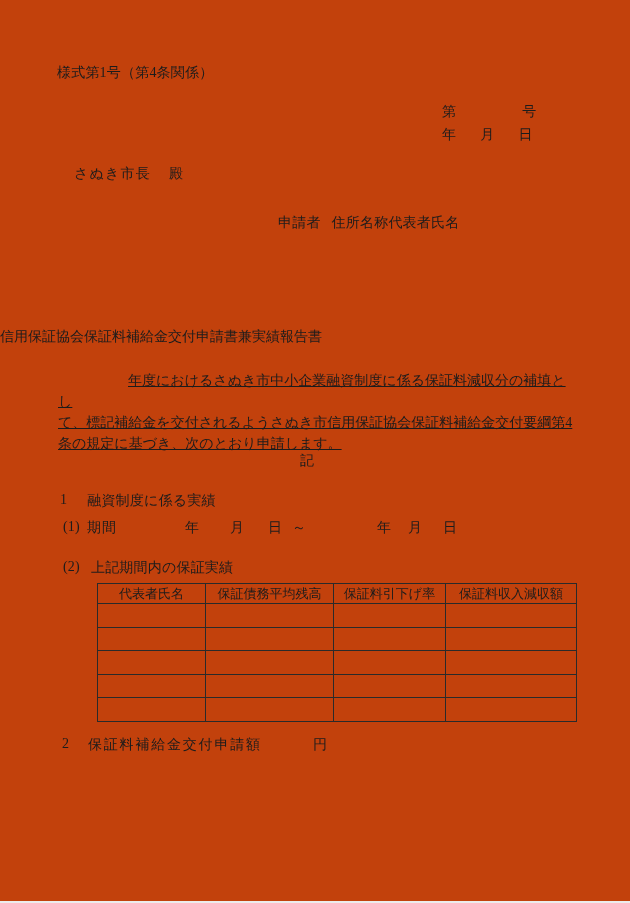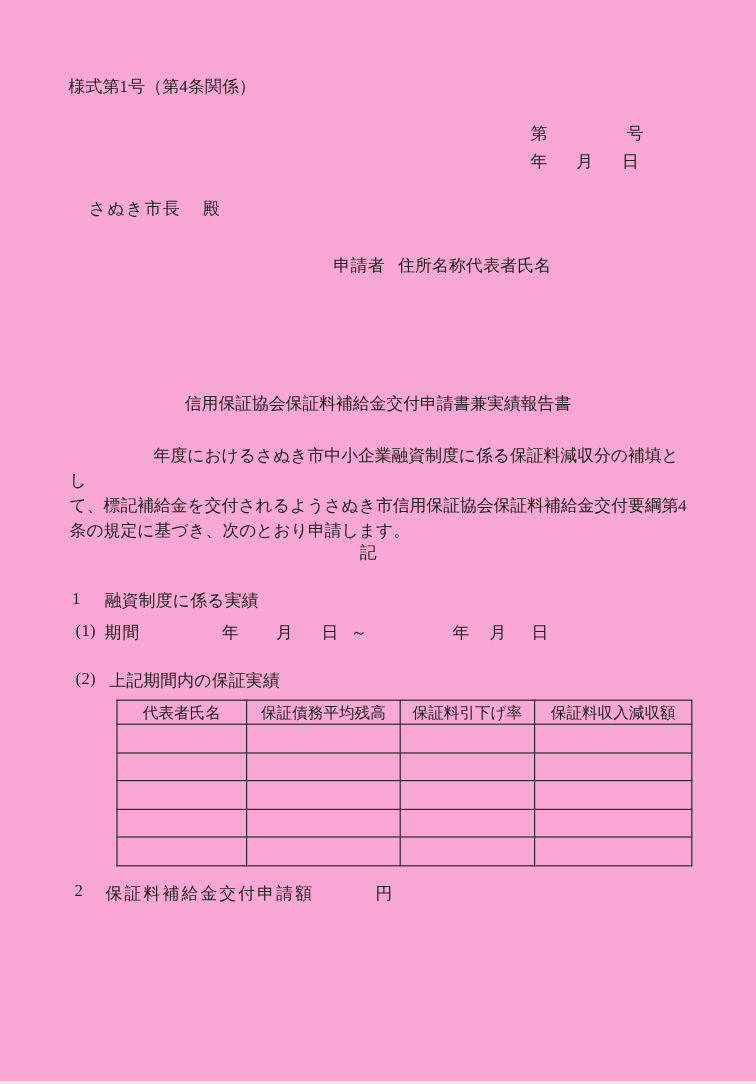--- a/index.html
+++ b/index.html
@@ -1,43 +1,43 @@
 <!DOCTYPE html>
 <html><head>
 <meta charset="utf-8">
 <style>
   html, body { margin: 0; padding: 0; background: #ffffff; }
   .page {
     position: relative;
     width: 630px;
     height: 903px;
-    background: #f9a8d4;
+    background: #c2410c;
     font-family: "Liberation Serif", "DejaVu Serif", serif;
     font-size: 14px;
     color: #1c1c1c;
     overflow: hidden;
     letter-spacing: 0.2px;
     box-sizing: border-box;
     border-bottom: 2px solid #ececec;
   }
   .abs { position: absolute; white-space: nowrap; }
 
   #form-label { left: 57px; top: 64px; }
 
   #doc-number { left: 442px; top: 103px; display: flex; gap: 66px; }
   #doc-date   { left: 442px; top: 126px; display: flex; gap: 24px; }
 
   #addressee { left: 74px; top: 165px; display: flex; gap: 18px; letter-spacing: 1.2px; }
 
   #applicant { left: 278px; top: 212px; display: flex; gap: 11px; line-height: 22.5px; justify-content: space-between; }
   #applicant .fields { display: flex; flex-direction: row; }
 
-  #doc-title { left: 0; top: 328px; width: 630px; text-align: center; letter-spacing: 0; }
+  #doc-title { left: 0; top: 328px; width: 630px; text-align: left; letter-spacing: 0; }
 
-  #body-par { left: 58px; top: 370px; width: 521px; line-height: 21px; letter-spacing: 0; white-space: normal; }
+  #body-par { left: 58px; top: 370px; width: 521px; line-height: 21px; letter-spacing: 0; white-space: normal; text-decoration: underline; }
   #body-par .indent { text-indent: 70px; }
 
   #record-marker { left: 0; top: 452px; width: 614px; text-align: center; }
 
   #sec1-heading { left: 60px; top: 492px; display: flex; gap: 20px; }
 
   #period-line { left: 0; top: 519px; width: 630px; height: 18px; }
   #period-line span { position: absolute; white-space: nowrap; }
   .p-no    { left: 63px; }
   .p-label { left: 87px; letter-spacing: 1px; font-family: Liberation Mono, monospace; }

